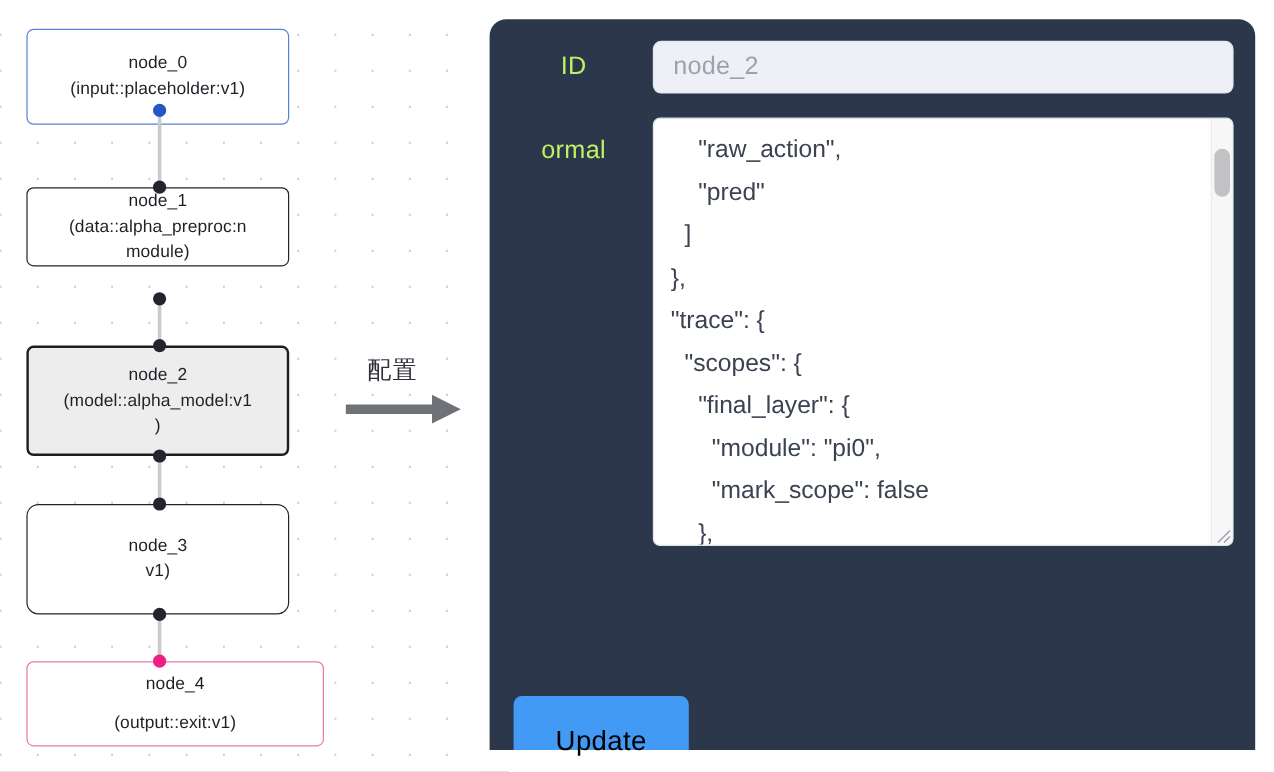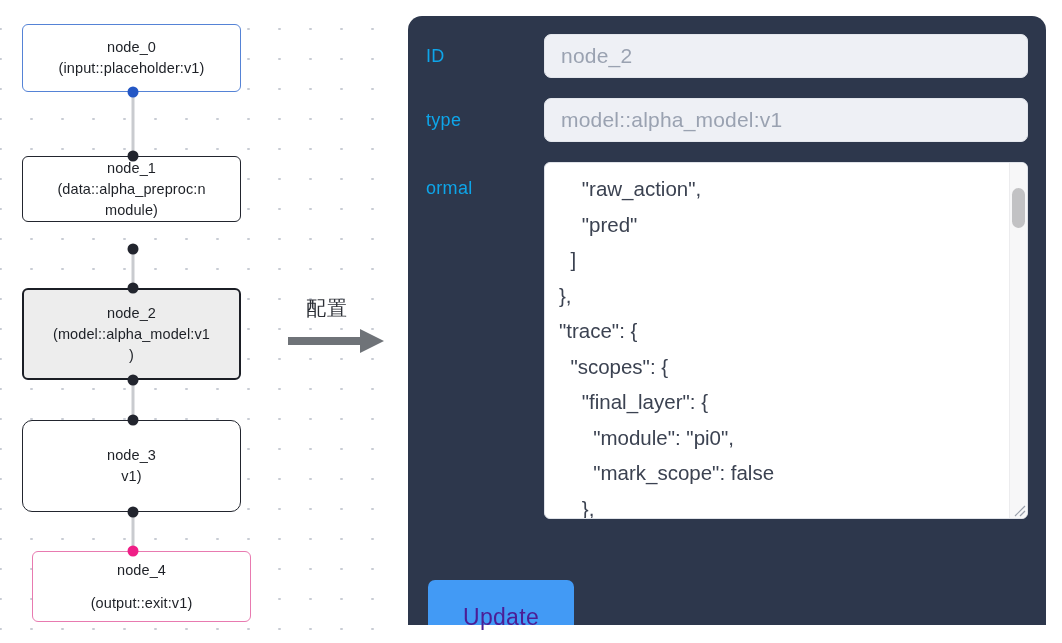--- a/index.html
+++ b/index.html
@@ -105,25 +105,25 @@
   .form-row {
     display: flex;
     align-items: center;
     margin-bottom: 20px;
   }
   .form-row.config-row { align-items: flex-start; margin-bottom: 0; }
 
   .field-label {
     width: 118px;
     flex: 0 0 118px;
-    text-align: left;
+    text-align: center;
     padding-right: 14px;
     box-sizing: border-box;
-    color: #0ea5e9;
-    font-size: 18px;
+    color: #bef264;
+    font-size: 21px;
     letter-spacing: .3px;
   }
   .field-label.config-label { padding-top: 16px; }
 
   .text-input {
     flex: 1 1 auto;
     height: 44px;
     background: #eef0f5;
     border: 1px solid #e3e6ec;
     border-radius: 7px;
@@ -176,41 +176,41 @@
     pointer-events: none;
   }
 
   #update-button {
     position: absolute;
     left: 428px; top: 580px;
     width: 146px; height: 45px;
     background: #429af5;
     border: none;
     border-radius: 7px 7px 0 0;
-    color: #4c1d95;
+    color: #000000;
     font-size: 23px;
     font-family: "Liberation Sans", sans-serif;
     letter-spacing: .3px;
     text-align: center;
     line-height: 42px;
     padding: 16px;
     cursor: pointer;
   }
 </style>
 </head>
 <body>
 
 <div id="flow-canvas">
 
   <div class="edge" style="left:133px; top:92px; height:64px;"></div>
   <div class="edge" style="left:133px; top:249px; height:39px;"></div>
   <div class="edge" style="left:133px; top:380px; height:40px;"></div>
   <div class="edge" style="left:133px; top:512px; height:39px;"></div>
 
-  <div class="node input-node" style="left:22px; top:24px; width:219px; height:68px;">
+  <div class="node input-node" style="left:22px; top:24px; width:219px; height:80px;">
     <span class="nline">node_0</span>
     <span class="nline">(input::placeholder:v1)</span>
   </div>
   <div class="handle blue" style="left:133px; top:92px;"></div>
 
   <div class="node" style="left:22px; top:156px; width:219px; height:66px;">
     <span class="nline">node_1</span>
     <span class="nline">(data::alpha_preproc:n</span>
     <span class="nline">module)</span>
   </div>
@@ -225,45 +225,41 @@
   <div class="handle" style="left:133px; top:288px;"></div>
   <div class="handle" style="left:133px; top:380px;"></div>
 
   <div class="node" style="left:22px; top:420px; width:219px; height:92px;border-radius:10px;">
     <span class="nline">node_3</span>
     <span class="nline">v1)</span>
   </div>
   <div class="handle" style="left:133px; top:420px;"></div>
   <div class="handle" style="left:133px; top:512px;"></div>
 
-  <div class="node output-node" style="left:32px; top:551px; width:219px; height:71px;gap:12px;">
+  <div class="node output-node" style="left:22px; top:551px; width:248px; height:71px;gap:12px;">
     <span class="nline">node_4</span>
     <span class="nline">(output::exit:v1)</span>
   </div>
   <div class="handle pink" style="left:133px; top:551px;"></div>
 </div>
 
 <div id="transition-arrow">
   <div class="arrow-label">配置</div>
   <svg class="arrow-shape" width="100" height="26" viewBox="0 0 100 26">
     <path d="M0 9 L72 9 L72 1 L96 13 L72 25 L72 17 L0 17 Z" fill="#6f7378"></path>
   </svg>
 </div>
 
 <div id="config-panel">
 
   <div class="form-row">
     <div class="field-label">ID</div>
     <div class="text-input">node_2</div>
   </div>
 
-  <div class="form-row">
-    <div class="field-label">type</div>
-    <div class="text-input">model::alpha_model:v1</div>
-  </div>
 
   <div class="form-row config-row">
     <div class="field-label config-label">ormal</div>
     <div class="textarea-wrap">
       <div class="textarea-body">    "raw_action",
     "pred"
   ]
 },
 "trace": {
   "scopes": {

